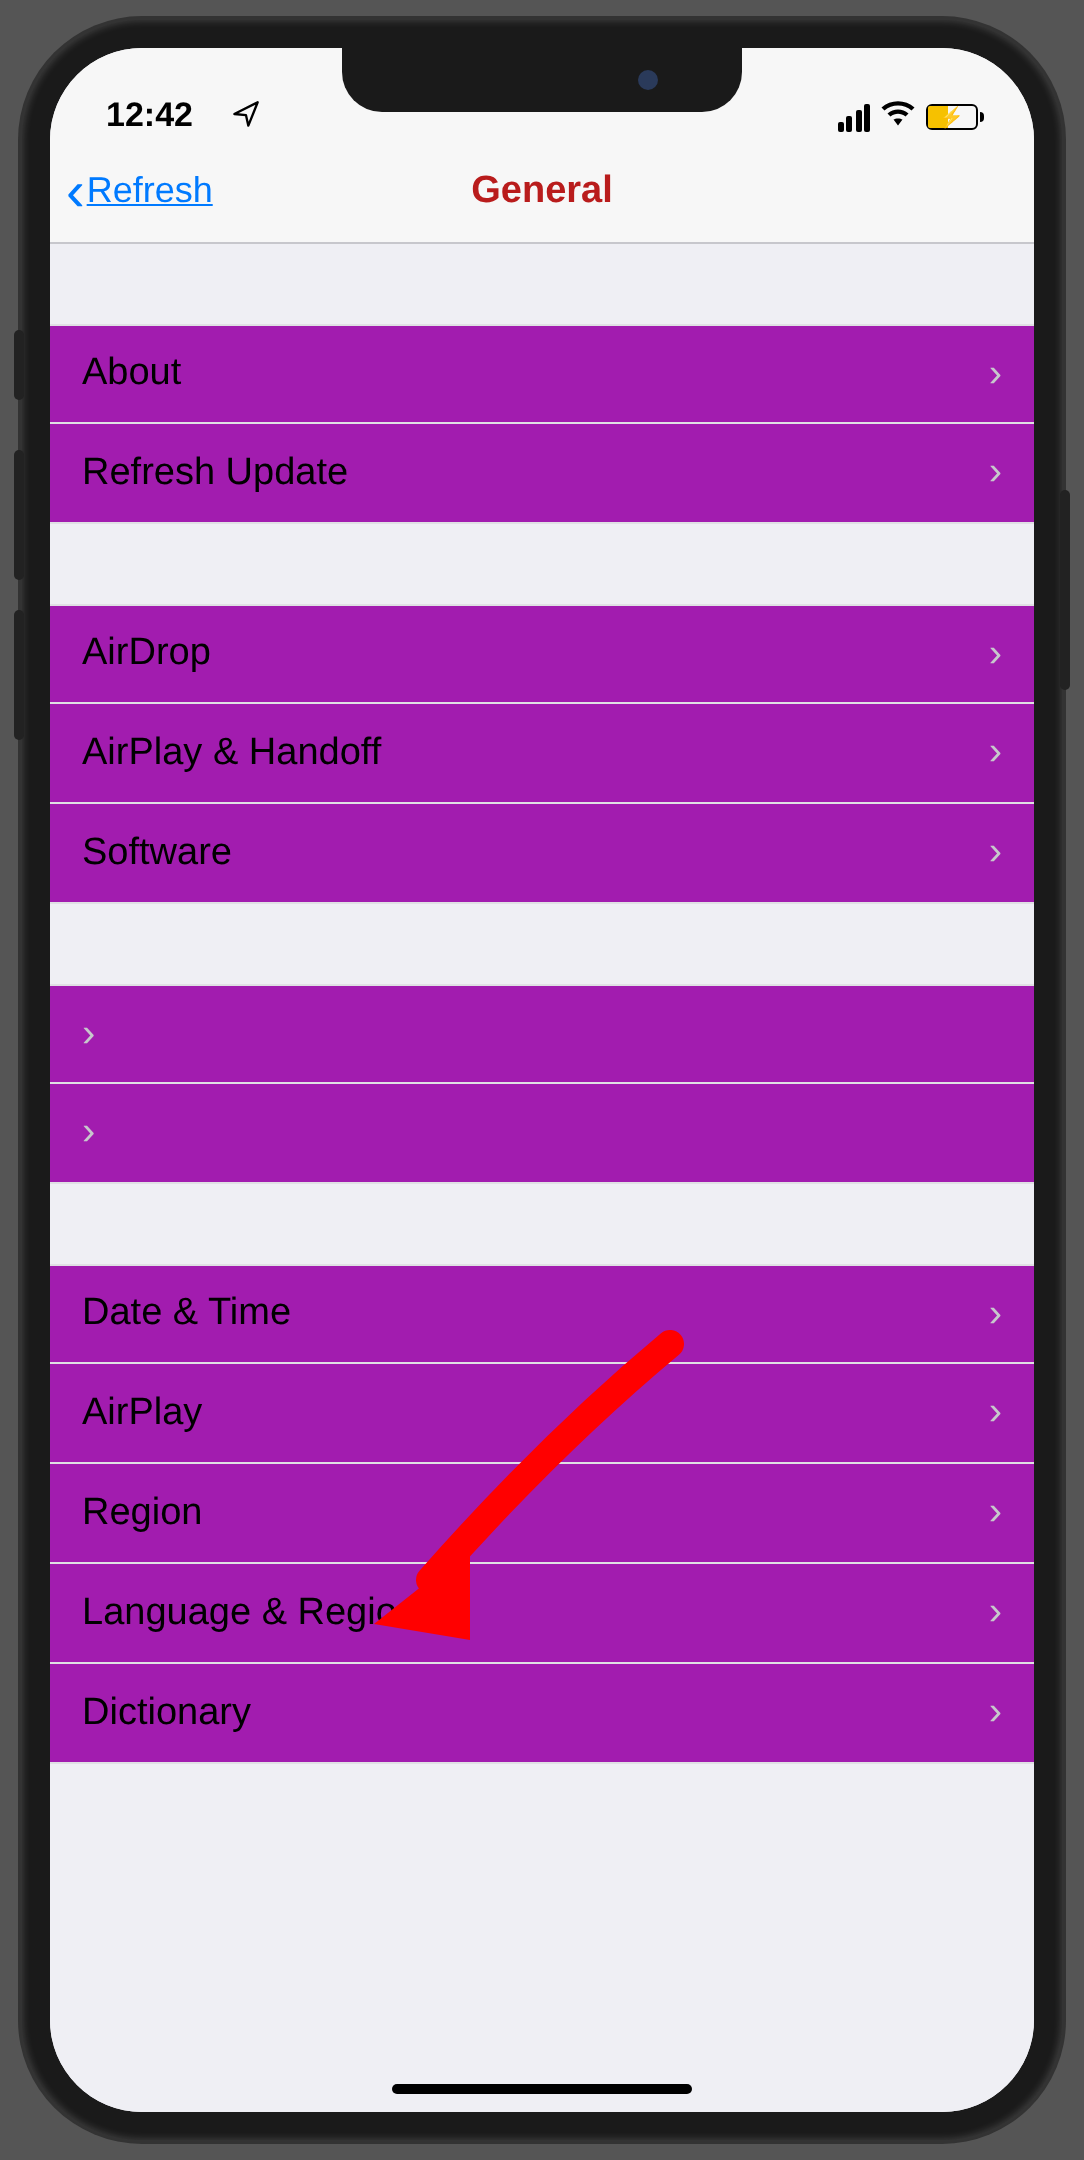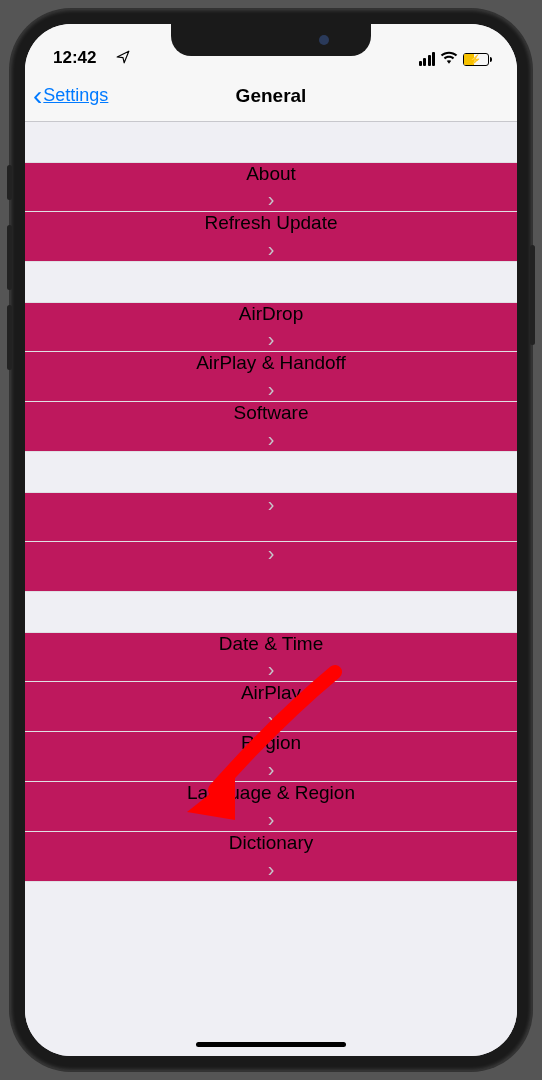--- a/index.html
+++ b/index.html
@@ -96,38 +96,37 @@
       display: flex;
       align-items: center;
       position: relative;
       padding: 0 8px;
     }
     .back-btn { display: flex; align-items: center; color: #007aff; font-size: 18px; }
     .back-chevron { font-size: 28px; line-height: 1; margin-right: 1px; font-weight: 300; }
     .back-label { text-decoration: underline; }
     .nav-title {
       position: absolute; left: 50%; transform: translateX(-50%);
-      font-size: 19px; font-weight: 600; color: #000000;
+      font-size: 19px; font-weight: 600; color: #b91c1c;
     }
 
     .content { height: calc(100% - 98px); overflow: hidden; background: #efeff4; }
     .group-gap { height: 40px; }
     .group-gap-first { height: 40px; }
     .row {
-      background: #be185d;
+      background: #a21caf;
       min-height: 50px;
       display: flex;
       align-items: center;
       justify-content: space-between;
       padding: 0 16px;
       border-bottom: 0.5px solid #e0e0e4;
       font-size: 19px;
       color: #000;
       position: relative;
-      flex-direction: column;
     }
     .row:last-child-of-group { border-bottom: none; }
     .group .row:first-child { border-top: 0.5px solid #e0e0e4; }
     .chevron { color: #c7c7cc; font-size: 20px; font-weight: 300; }
     .home-indicator {
       position: absolute; bottom: 9px; left: 50%; transform: translateX(-50%);
       width: 150px; height: 5px; background: #000; border-radius: 3px; z-index: 50;
     }
 
     .arrow-annotation {
@@ -172,21 +171,21 @@
         <div class="battery">
           <div class="battery-fill"></div>
           <span class="battery-bolt">⚡</span>
         </div>
       </div>
     </div>
 
     <div class="nav-bar">
       <div class="back-btn">
         <span class="back-chevron">‹</span>
-        <span class="back-label">Settings</span>
+        <span class="back-label">Refresh</span>
       </div>
       <div class="nav-title">General</div>
     </div>
 
     <div class="content">
 
       <div class="group-gap-first"></div>
       <div class="group">
         <div class="row">
           <span>About</span>

